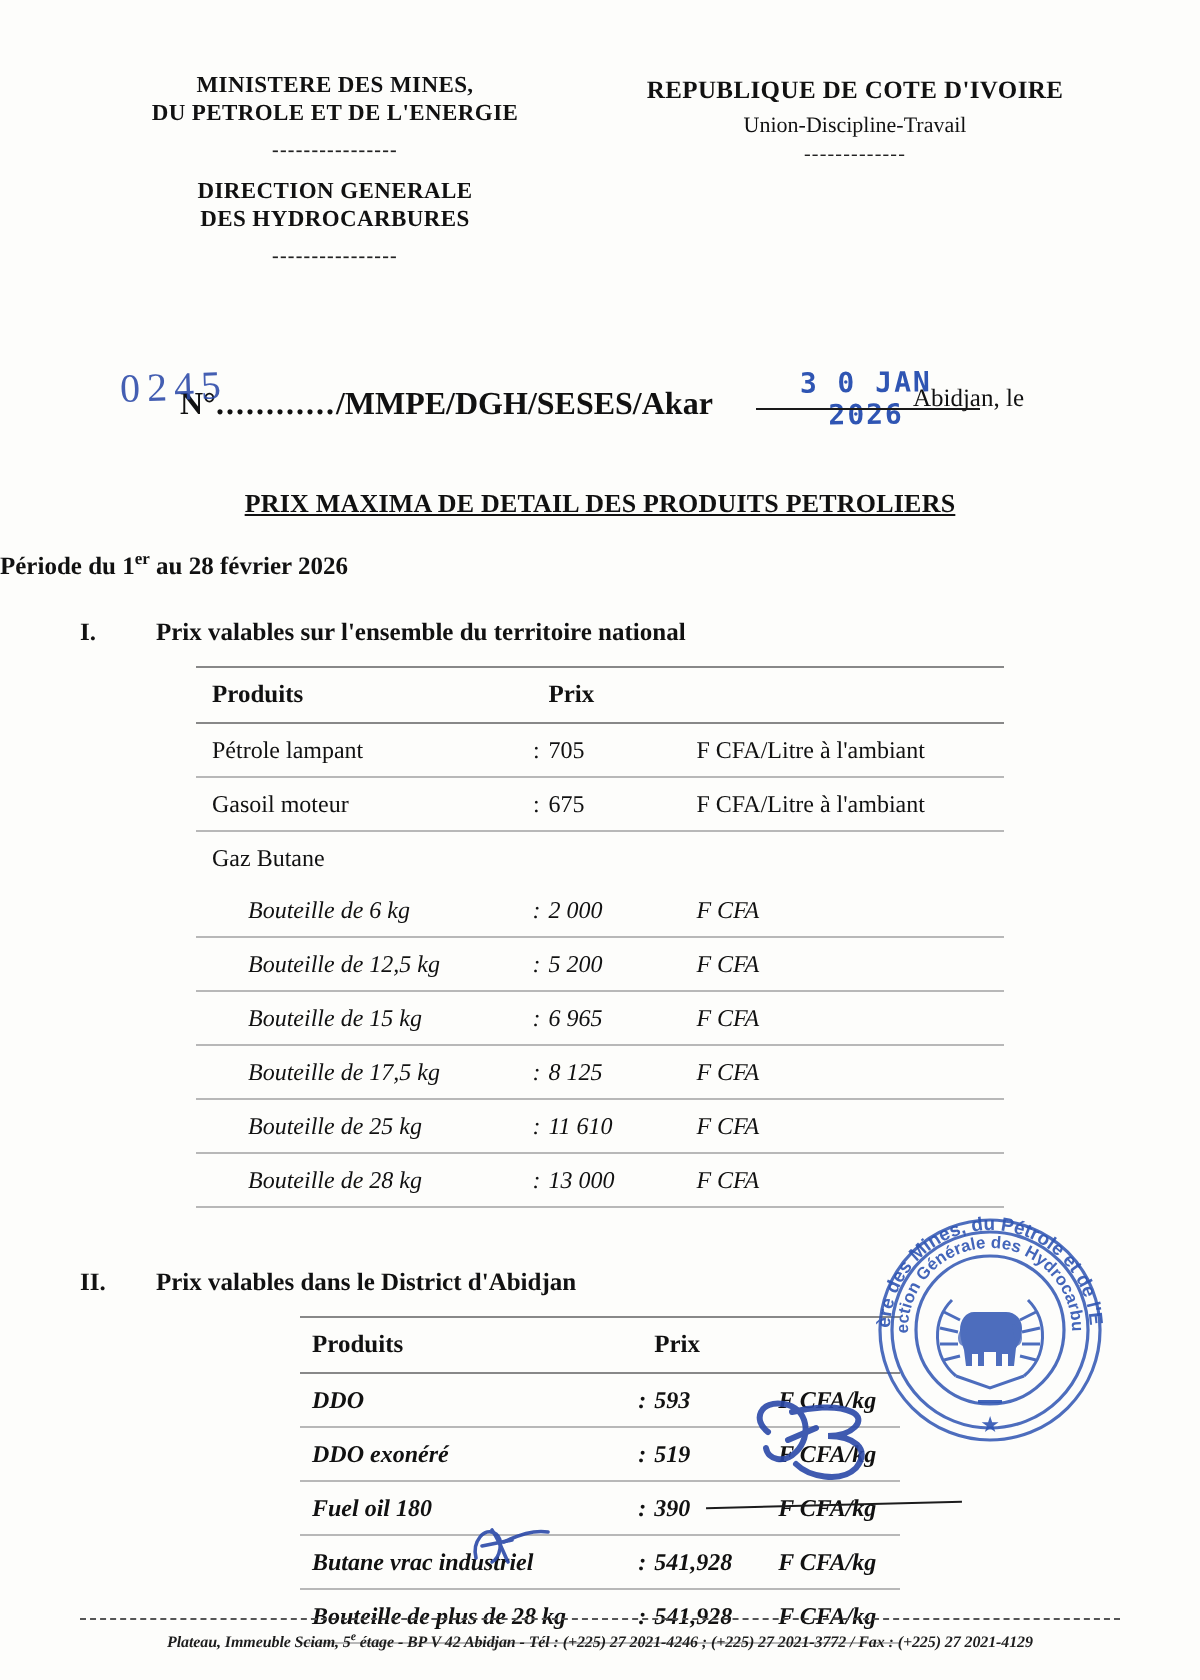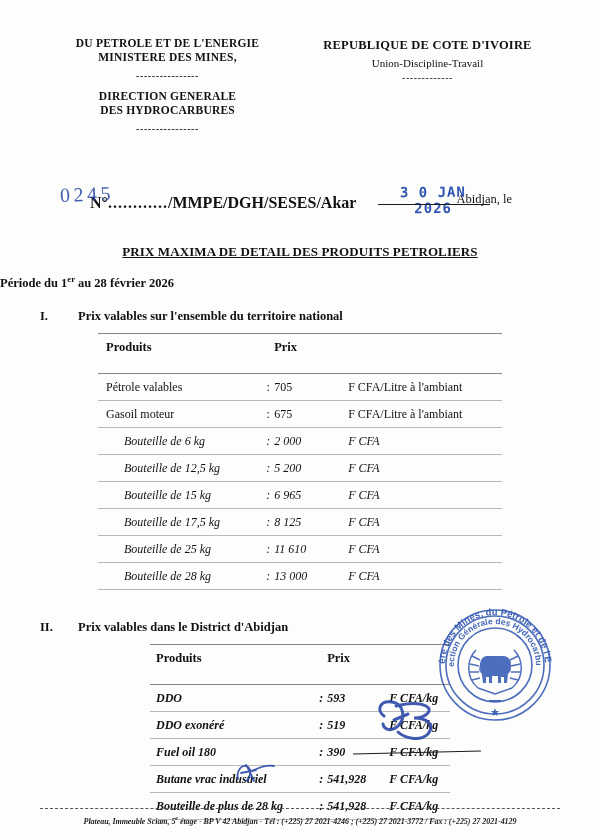--- a/index.html
+++ b/index.html
@@ -158,21 +158,21 @@
   .tbl-1 { width: 404px; }
   .tbl-2 { width: 300px; }
   .tbl td, .tbl th {
     padding: 6px 0 5px 0;
     vertical-align: baseline;
     text-align: left;
     font-weight: normal;
   }
   .tbl tr { border-bottom: 1px solid #b8b8b8; }
   .tbl tr.hdr-row { border-bottom: 1px solid #888; }
-  .tbl tr.hdr-row th { font-weight: bold; font-size: 12.5px; padding-bottom: 18px;}
+  .tbl tr.hdr-row th { font-weight: bold; font-size: 12.5px; padding-bottom: 6px;}
   .tbl tr.topline { border-top: 1px solid #888; }
   .c-prod { padding-left: 8px !important; }
   .c-colon { width: 12px; text-align: center !important; }
   .c-val { width: 64px; }
   .c-unit { }
   .row-italic td { font-style: italic; }
   .row-italic .c-prod { padding-left: 26px !important; }
   .row-bold td { font-weight: bold; font-style: italic; }
   .no-border { border-bottom: none !important; }
   .grp-label { padding-left: 8px !important; }
@@ -238,22 +238,22 @@
   }
   .footer-text sup { font-size: 6px; }
 </style>
 </head>
 <body>
 
 <div class="page">
 
   <div class="header">
     <div class="hdr-left">
+      <div>MINISTERE DES MINES,</div>
       <div>DU PETROLE ET DE L'ENERGIE</div>
-      <div>MINISTERE DES MINES,</div>
       <div class="dashline">----------------</div>
       <div class="dir">DIRECTION GENERALE</div>
       <div>DES HYDROCARBURES</div>
       <div class="dashline">----------------</div>
     </div>
     <div class="hdr-right">
       <div class="rep">REPUBLIQUE DE COTE D'IVOIRE</div>
       <div class="devise">Union-Discipline-Travail</div>
       <div class="dashline">-------------</div>
     </div>
@@ -277,30 +277,33 @@
 
   <table class="tbl tbl-1">
     <tbody>
       <tr class="hdr-row topline">
         <th class="c-prod">Produits</th>
         <th class="c-colon"></th>
         <th class="c-val">Prix</th>
         <th class="c-unit"></th>
       </tr>
       <tr>
-        <td class="c-prod">Pétrole valables</td>
+        <td class="c-prod">Pétrole lampant</td>
         <td class="c-colon">:</td>
         <td class="c-val">705</td>
         <td class="c-unit">F CFA/Litre à l'ambiant</td>
       </tr>
       <tr>
         <td class="c-prod">Gasoil moteur</td>
         <td class="c-colon">:</td>
         <td class="c-val">675</td>
         <td class="c-unit">F CFA/Litre à l'ambiant</td>
+      </tr>
+      <tr class="no-border">
+        <td class="grp-label" colspan="4">Gaz Butane</td>
       </tr>
       <tr class="row-italic">
         <td class="c-prod">Bouteille de 6 kg</td>
         <td class="c-colon">:</td>
         <td class="c-val">2 000</td>
         <td class="c-unit">F CFA</td>
       </tr>
       <tr class="row-italic">
         <td class="c-prod">Bouteille de 12,5 kg</td>
         <td class="c-colon">:</td>

